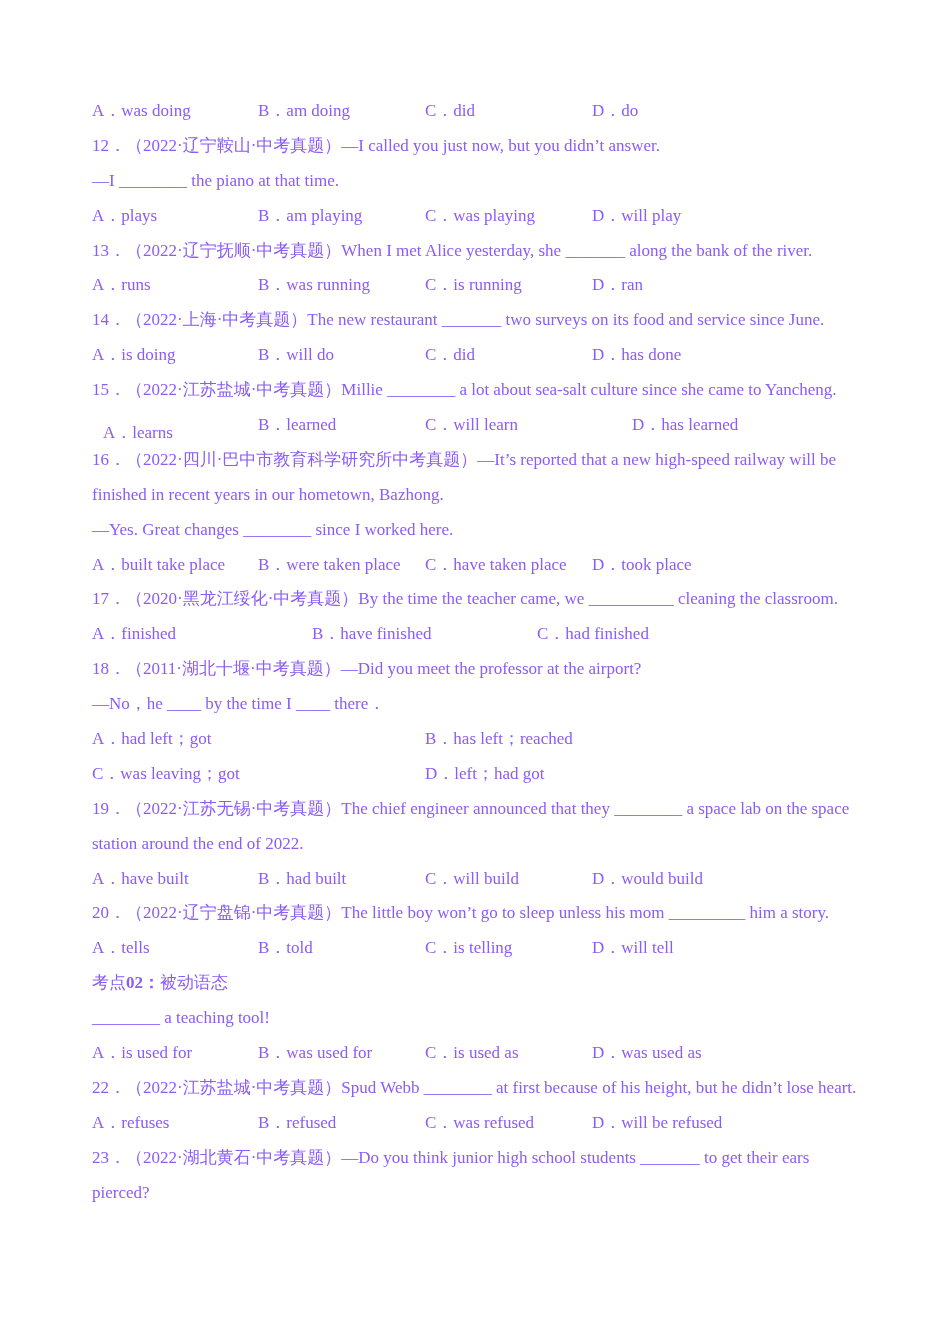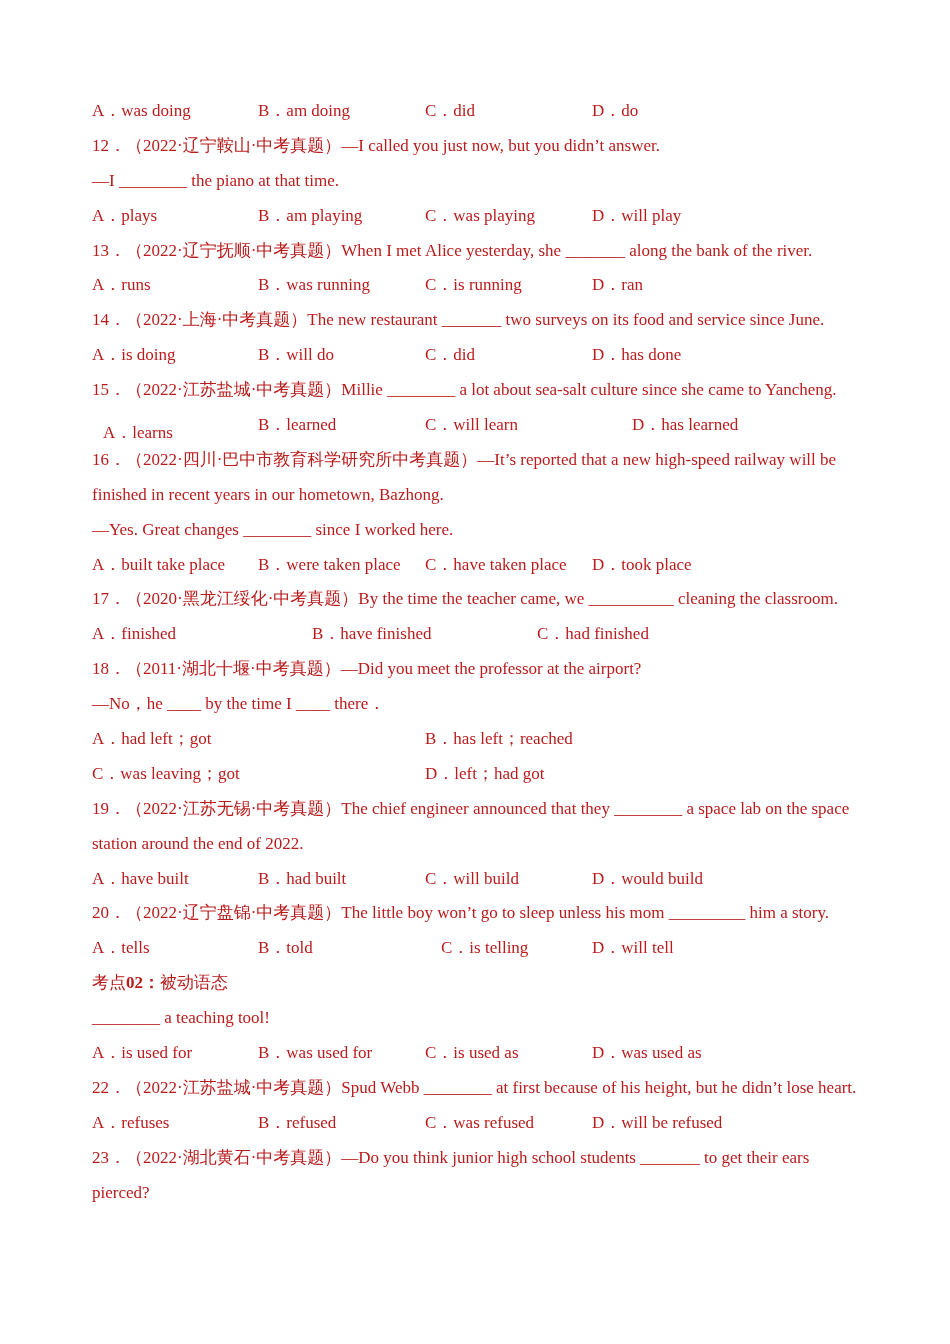--- a/index.html
+++ b/index.html
@@ -8,21 +8,21 @@
     background: #ffffff;
   }
   .page {
     position: relative;
     width: 950px;
     height: 1344px;
     background: #ffffff;
     overflow: hidden;
     font-family: "Liberation Serif", "DejaVu Serif", serif;
     font-size: 17px;
-    color: #b91c1c;
+    color: #8b5cf6;
   }
   .content {
     position: absolute;
     left: 92px;
     top: 94px;
     width: 790px;
   }
   .line {
     position: relative;
     height: 34.9px;
@@ -107,21 +107,21 @@
       <div class="line">
         <span class="opt" style="left: 0px; text-align: right;">A．have built</span>
         <span class="opt" style="left: 166px;">B．had built</span>
         <span class="opt" style="left: 333px;">C．will build</span>
         <span class="opt" style="left: 500px;">D．would build</span>
       </div>
       <div class="line">20．（2022·辽宁盘锦·中考真题）The little boy won’t go to sleep unless his mom _________ him a story.</div>
       <div class="line">
         <span class="opt" style="left: 0px;">A．tells</span>
         <span class="opt" style="left: 166px;">B．told</span>
-        <span class="opt" style="left: 333px; margin-left: 16px;">C．is telling</span>
+        <span class="opt" style="left: 333px;">C．is telling</span>
         <span class="opt" style="left: 500px;">D．will tell</span>
       </div>
       <div class="line"><span>考点</span><span class="bold">02：</span><span>被动语态</span></div>
       <div class="line">________ a teaching tool!</div>
       <div class="line">
         <span class="opt" style="left: 0px;">A．is used for</span>
         <span class="opt" style="left: 166px;">B．was used for</span>
         <span class="opt" style="left: 333px;">C．is used as</span>
         <span class="opt" style="left: 500px;">D．was used as</span>
       </div>

